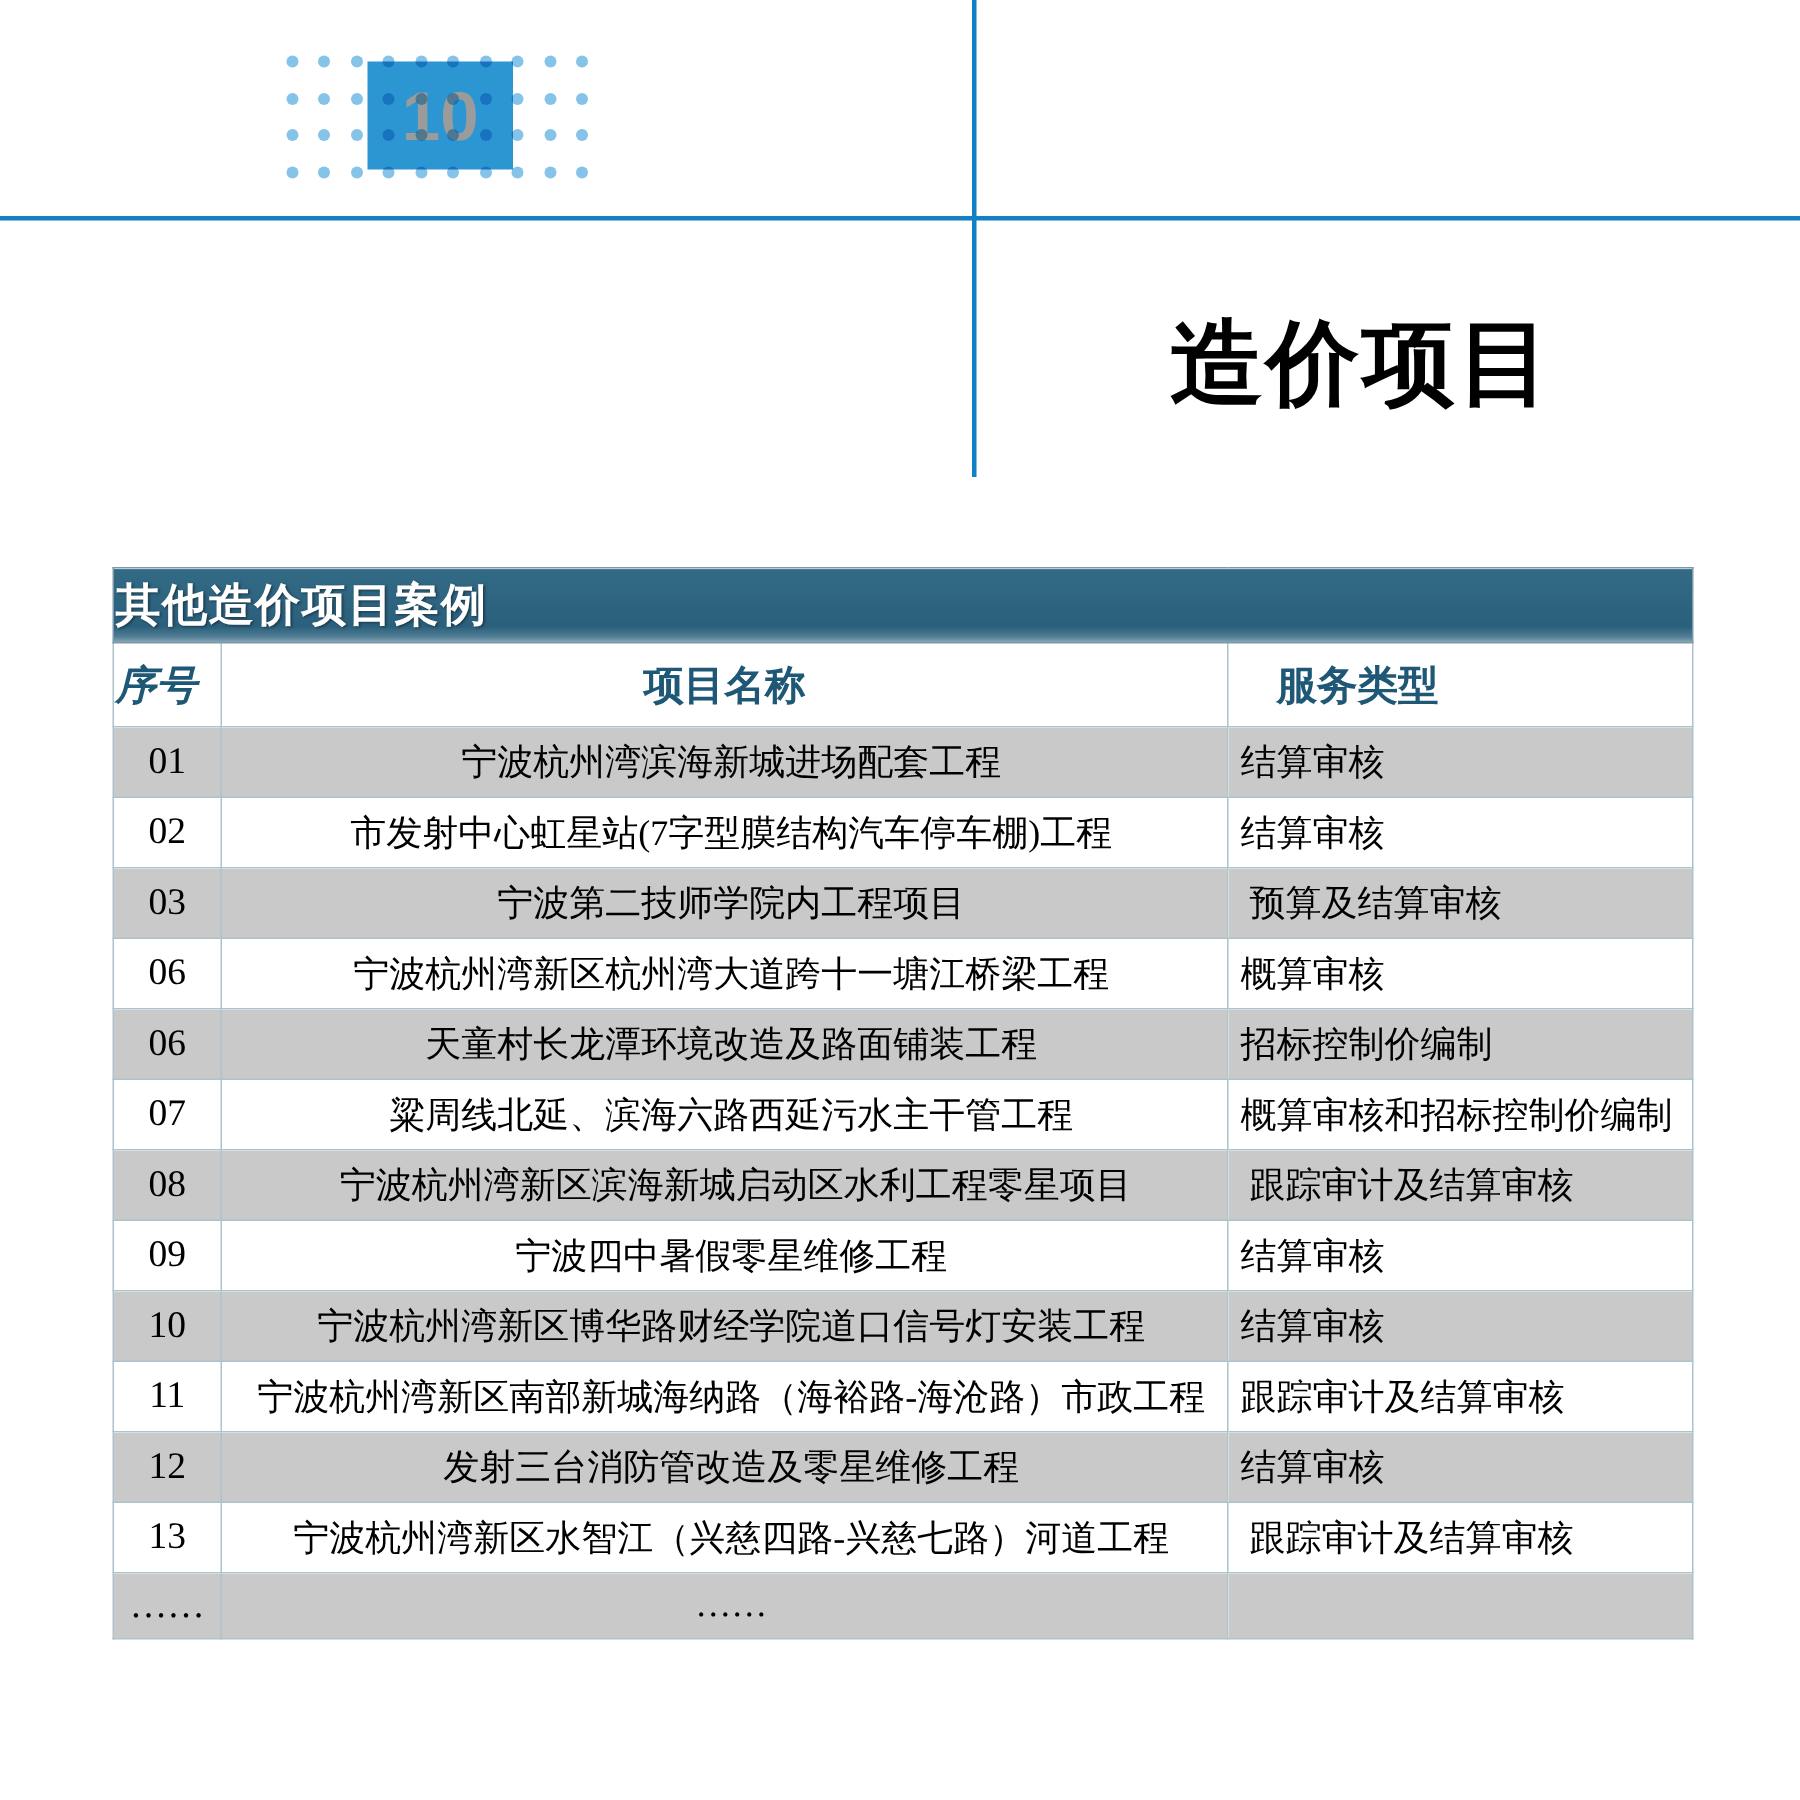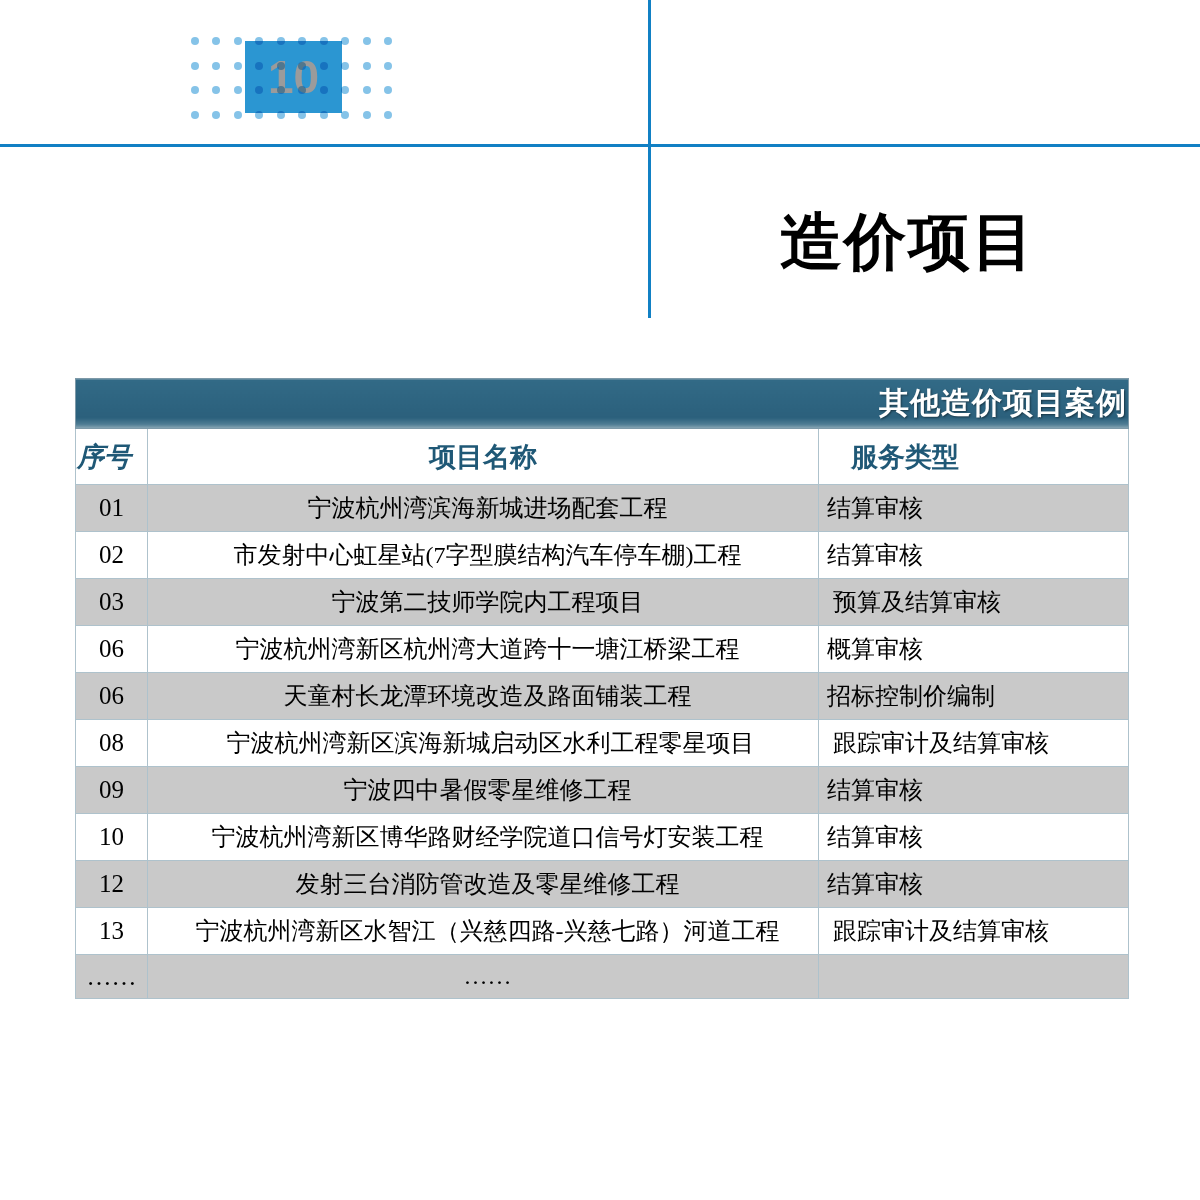--- a/index.html
+++ b/index.html
@@ -46,21 +46,21 @@
   }
   .case-table th,.case-table td{
     border:1px solid var(--cell-border);
     overflow:hidden;white-space:pre-wrap;
   }
   tr.caption-row th{
     height:47px;border:1px solid #7d99a8;
     background:linear-gradient(to bottom,#326A86 0%,#2B607C 78%,#517E95 92%,#8FAAB8 100%);
     color:#fff;font-size:30px;font-weight:bold;letter-spacing:1px;
     text-shadow:1px 1px 2px rgba(0,0,0,0.45);
-    text-align:right;vertical-align:middle;
+    text-align:left;vertical-align:middle;
   }
   tr.col-head th{
     height:53px;background:#fff;color:var(--head-text);
     font-size:27px;font-weight:bold;vertical-align:middle;
   }
   tr.col-head th.no{text-align:left;font-style:italic;}
   tr.col-head th.name{text-align:center;}
   tr.col-head th.service{text-align:left;padding-left:32px;}
   tbody tr{height:47px;}
   tbody tr:nth-child(odd){background:var(--row-gray);}
@@ -163,35 +163,45 @@
         <td class="no">06</td>
         <td class="name">宁波杭州湾新区杭州湾大道跨十一塘江桥梁工程</td>
         <td class="service">概算审核</td>
       </tr>
       <tr>
         <td class="no">06</td>
         <td class="name">天童村长龙潭环境改造及路面铺装工程</td>
         <td class="service">招标控制价编制</td>
       </tr>
       <tr>
+        <td class="no">07</td>
+        <td class="name">粱周线北延、滨海六路西延污水主干管工程</td>
+        <td class="service">概算审核和招标控制价编制</td>
+      </tr>
+      <tr>
         <td class="no">08</td>
         <td class="name"> 宁波杭州湾新区滨海新城启动区水利工程零星项目</td>
         <td class="service"> 跟踪审计及结算审核</td>
       </tr>
       <tr>
         <td class="no">09</td>
         <td class="name">宁波四中暑假零星维修工程</td>
         <td class="service">结算审核</td>
       </tr>
       <tr>
         <td class="no">10</td>
         <td class="name">宁波杭州湾新区博华路财经学院道口信号灯安装工程</td>
         <td class="service">结算审核</td>
       </tr>
       <tr>
+        <td class="no">11</td>
+        <td class="name">宁波杭州湾新区南部新城海纳路（海裕路-海沧路）市政工程</td>
+        <td class="service">跟踪审计及结算审核</td>
+      </tr>
+      <tr>
         <td class="no">12</td>
         <td class="name">发射三台消防管改造及零星维修工程</td>
         <td class="service">结算审核</td>
       </tr>
       <tr>
         <td class="no">13</td>
         <td class="name">宁波杭州湾新区水智江（兴慈四路-兴慈七路）河道工程</td>
         <td class="service"> 跟踪审计及结算审核</td>
       </tr>
       <tr>

